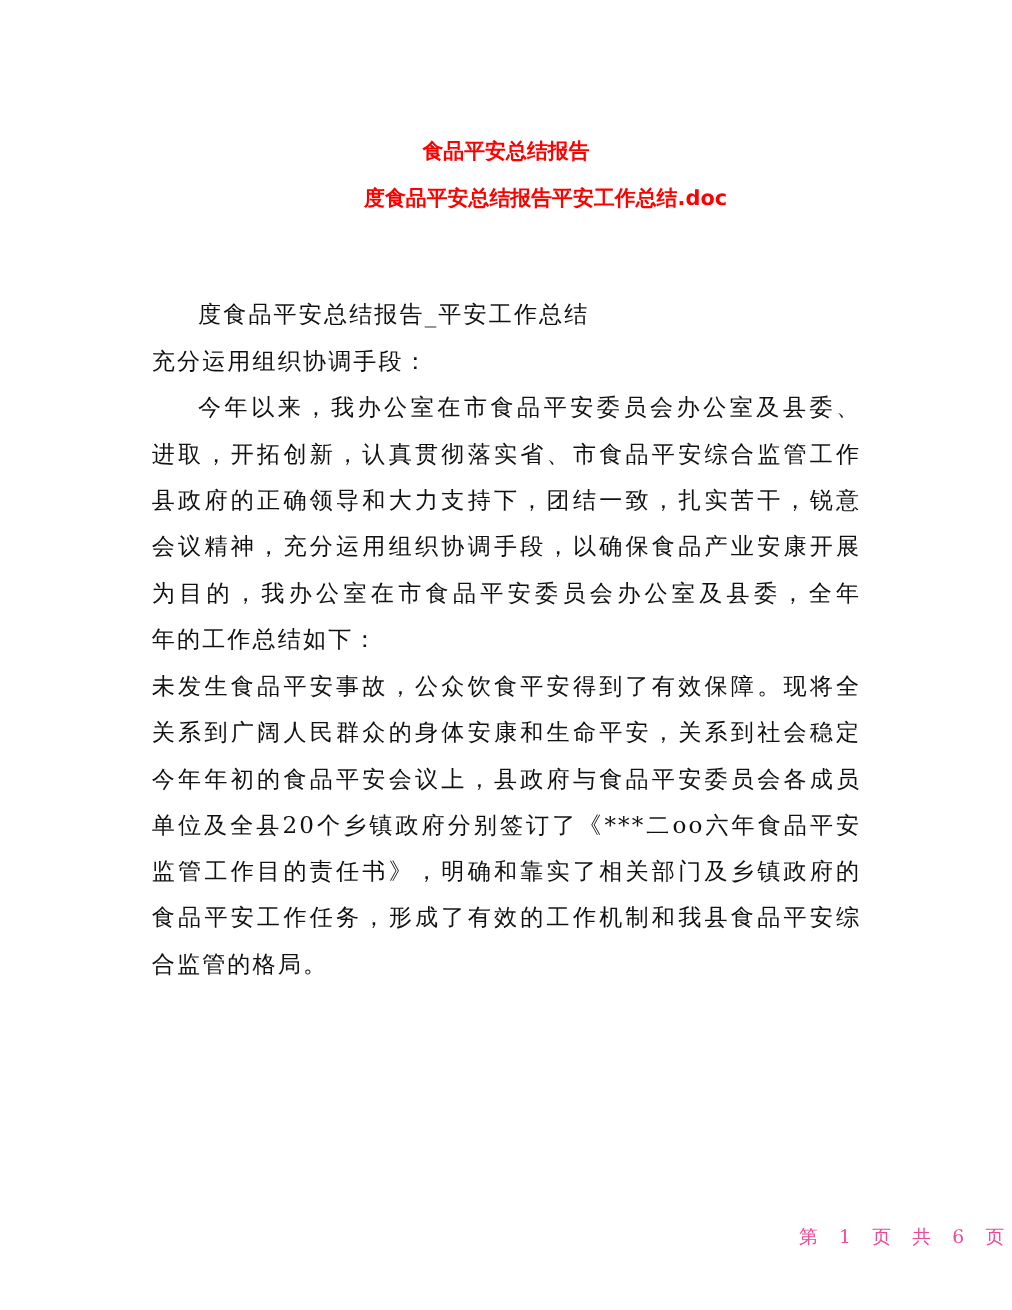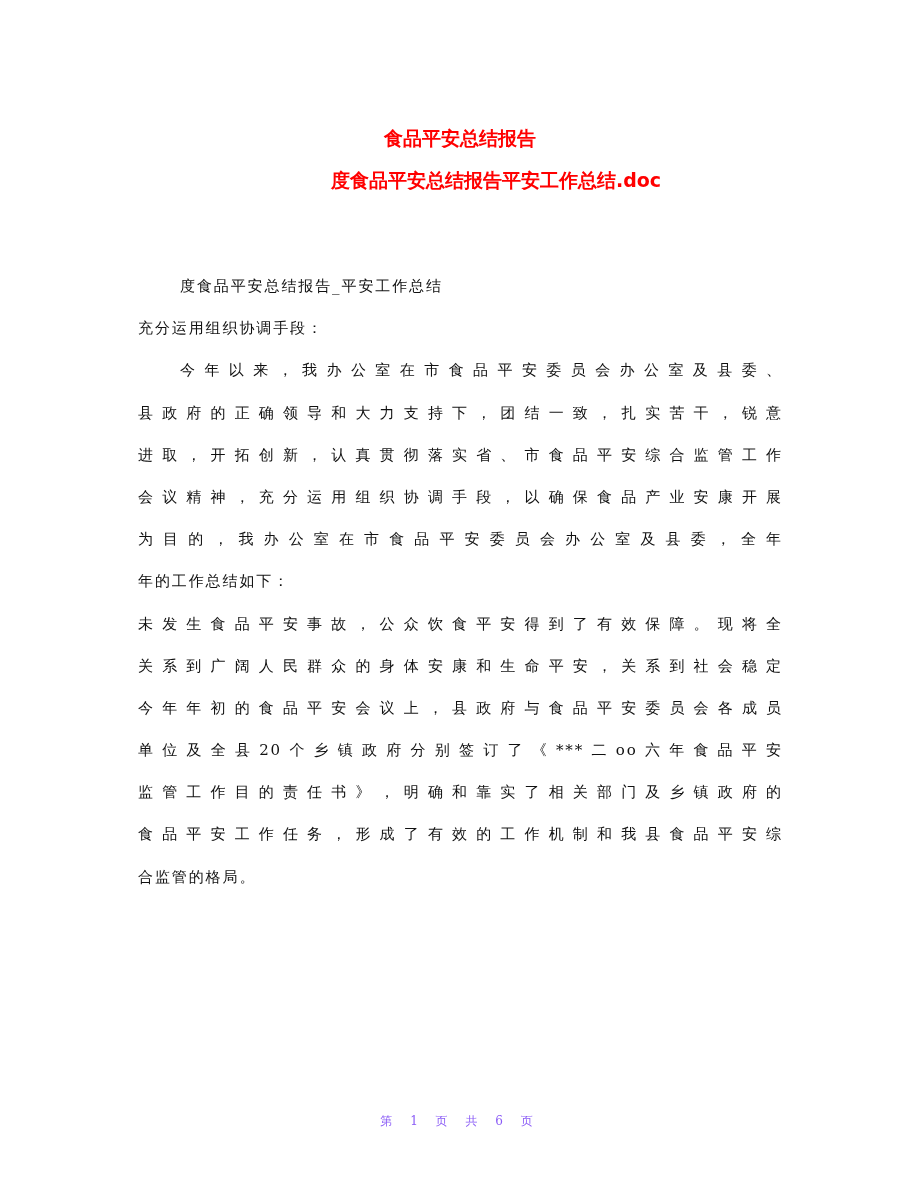--- a/index.html
+++ b/index.html
@@ -34,21 +34,21 @@
     }
     .title-1 { top: 118px; }
     .title-2 { top: 160px; padding-left: 36px; }
 
     .body-text {
       position: absolute;
       left: 138px;
       width: 645px;
       top: 265px;
       font-family: "DejaVu Serif", serif;
-      font-size: 15px;
+      font-size: 21px;
       color: #111111;
     }
     .line {
       height: 42.2px;
       line-height: 42.2px;
       white-space: nowrap;
       letter-spacing: 1.9px;
       text-align-last: justify;
       text-align: justify;
     }
@@ -56,44 +56,44 @@
       text-align-last: left;
     }
     .indent { padding-left: 42px; }
     .bold { font-weight: bold; }
 
     .footer {
       position: absolute;
       top: 1113px;
       left: 0;
       width: 920px;
-      text-align: center;
-      color: #8b5cf6;
+      text-align: right;
+      color: #ec4899;
       font-family: "DejaVu Serif", serif;
-      font-size: 12px;
+      font-size: 17px;
       letter-spacing: 7px;
       white-space: nowrap;
     }
   </style>
 </head>
 <body>
 
 <div class="page">
 
   <div class="title title-1">食品平安总结报告</div>
   <div class="title title-2">度食品平安总结报告平安工作总结.doc</div>
 
   <div class="body-text">
     <div class="line indent last">度食品平安总结报告_平安工作总结</div>
     <div class="line last">充分运用组织协调手段：</div>
 
     <div>
       <div class="line indent">今年以来，我办公室在市食品平安委员会办公室及县委、</div>
+      <div class="line">进取，开拓创新，认真贯彻落实省、市食品平安综合监管工作</div>
       <div class="line">县政府的正确领导和大力支持下，团结一致，扎实苦干，锐意</div>
-      <div class="line">进取，开拓创新，认真贯彻落实省、市食品平安综合监管工作</div>
       <div class="line">会议精神，充分运用组织协调手段，以确保食品产业安康开展</div>
       <div class="line">为目的，我办公室在市食品平安委员会办公室及县委，全年</div>
       <div class="line last">年的工作总结如下：</div>
       <div class="line">未发生食品平安事故，公众饮食平安得到了有效保障。现将全</div>
     </div>
 
     <div>
       <div class="line">关系到广阔人民群众的身体安康和生命平安，关系到社会稳定</div>
       <div class="line">今年年初的食品平安会议上，县政府与食品平安委员会各成员</div>
       <div class="line">单位及全县20个乡镇政府分别签订了《***二oo六年食品平安</div>

